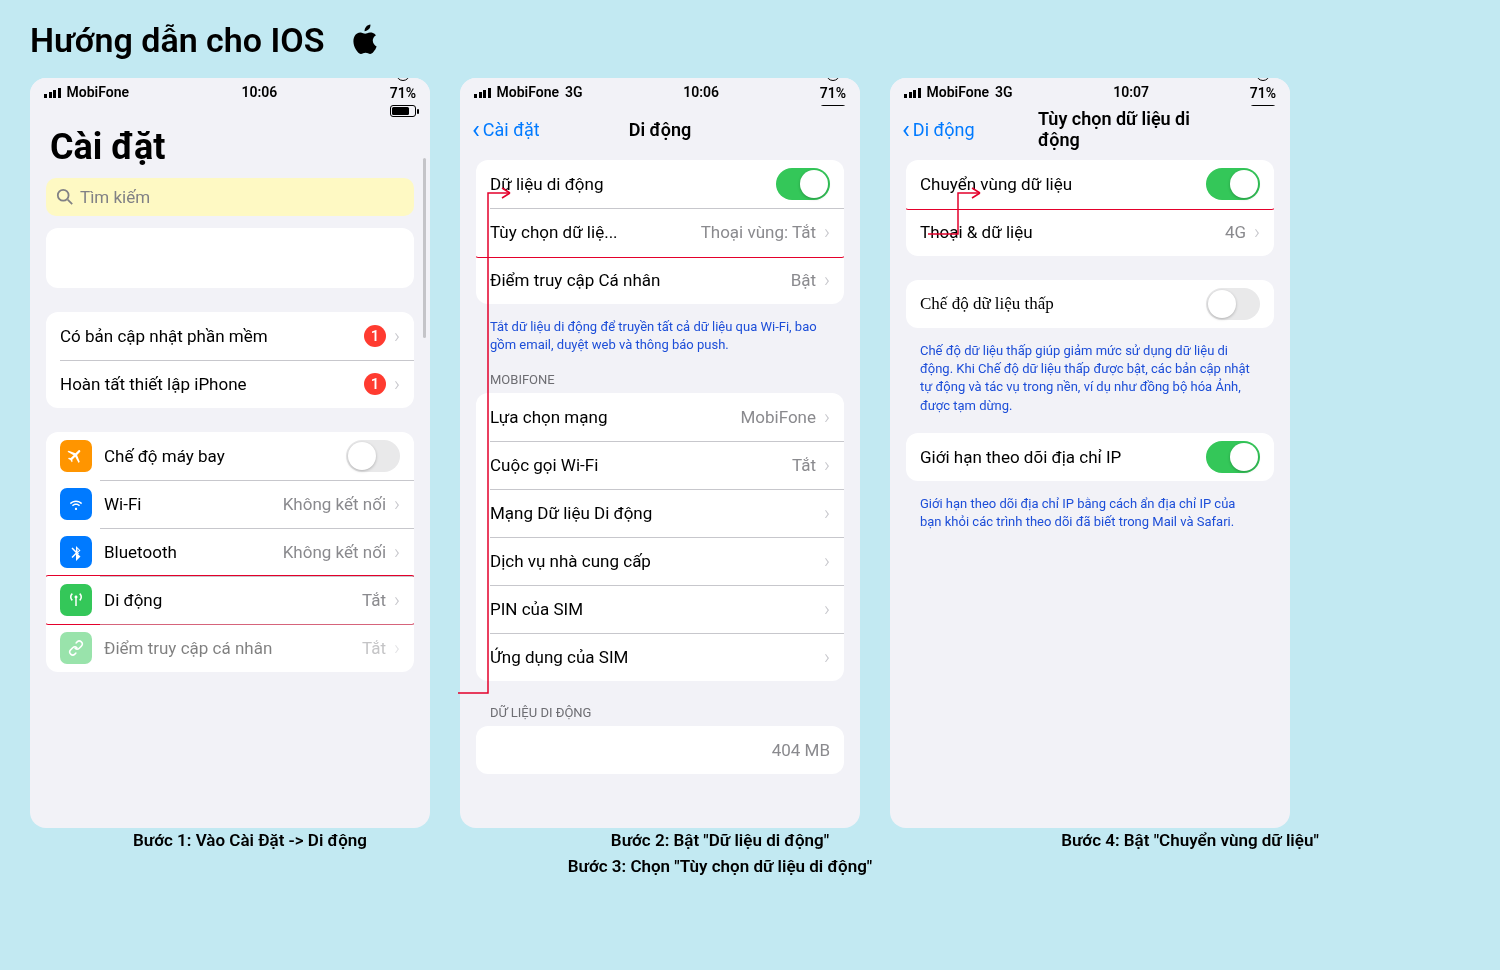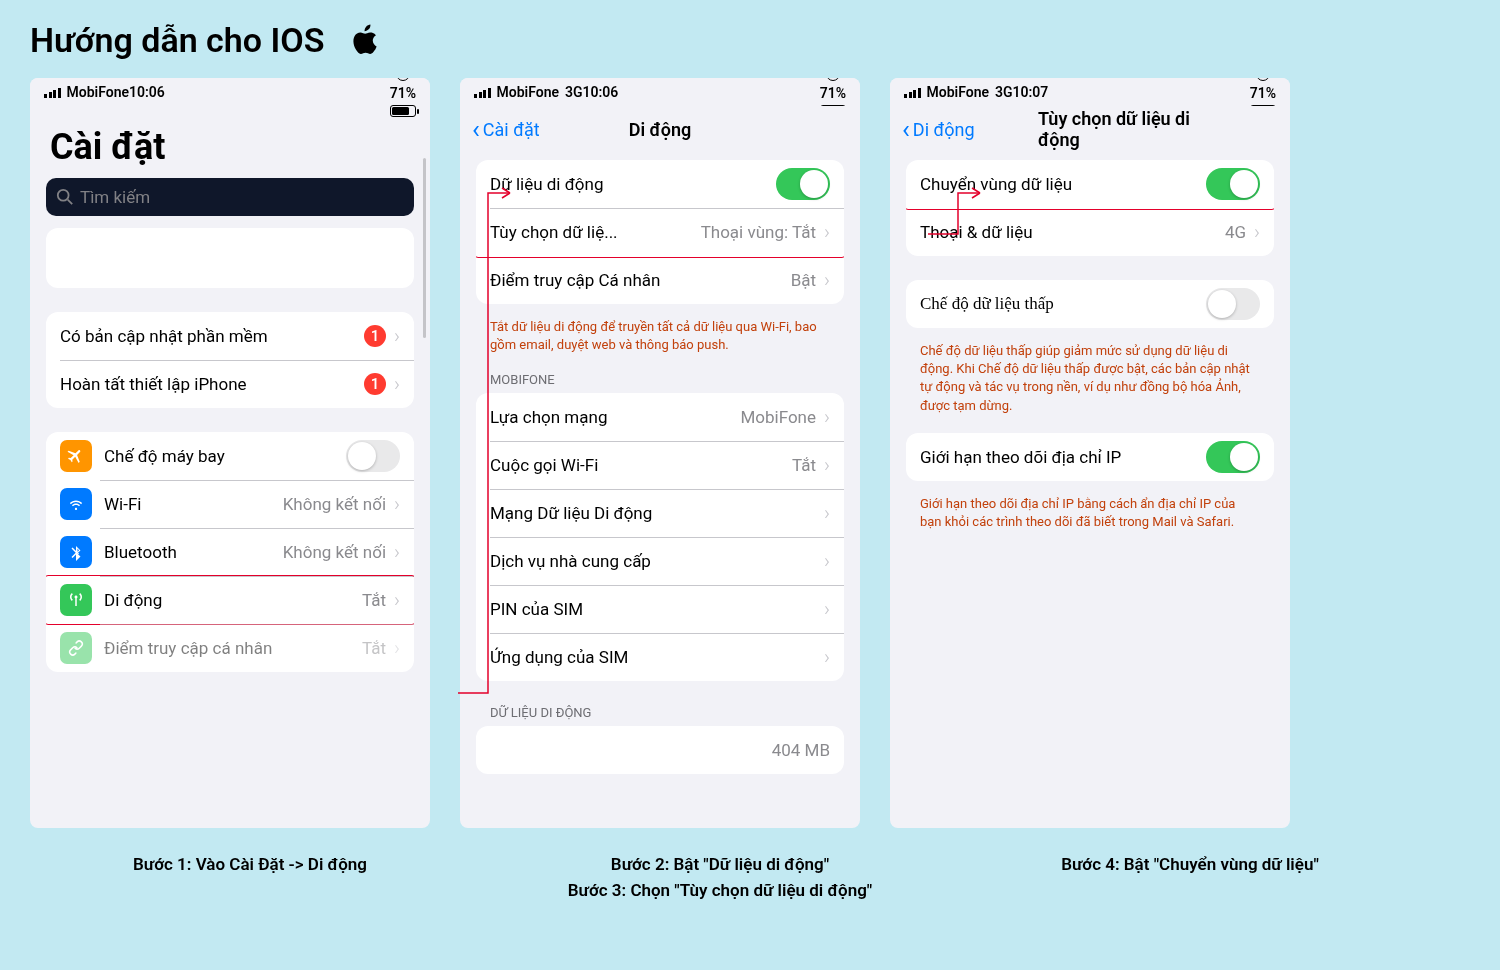--- a/index.html
+++ b/index.html
@@ -21,37 +21,37 @@
     margin-bottom: 18px;
   }
   .phones {
     display: flex;
     gap: 30px;
   }
   .phone {
     width: 400px;
     height: 750px;
     background: #f2f2f7;
-    border-radius: 8px;
+    border-radius: 16px;
     overflow: hidden;
     position: relative;
   }
   
   .status-bar {
     height: 28px;
     display: flex;
     align-items: center;
     padding: 0 14px;
     font-size: 14px;
     font-weight: 600;
     color: #000;
     background: #f2f2f7;
   }
   .status-bar .sb-left { display: flex; align-items: center; gap: 6px; }
-  .status-bar .sb-center { flex: 1; text-align: left; }
+  .status-bar .sb-center { flex: 1; text-align: center; }
   .status-bar .sb-right { display: flex; align-items: center; gap: 4px; flex-direction: column; }
   .signal-bars { display: flex; align-items: flex-end; gap: 1.5px; height: 12px; }
   .signal-bars span { width: 3px; background: #000; }
   .signal-bars span:nth-child(1){height:4px}
   .signal-bars span:nth-child(2){height:6px}
   .signal-bars span:nth-child(3){height:8px}
   .signal-bars span:nth-child(4){height:10px}
   .battery-icon { width: 26px; height: 12px; border: 1.2px solid #000; border-radius: 3px; position: relative; }
   .battery-icon::after { content:""; position:absolute; right:-4px; top:3px; width:2px; height:5px; background:#000; border-radius:1px; }
   .battery-fill { position:absolute; left:1px; top:1px; bottom:1px; width:70%; background:#000; border-radius:1.5px; }
@@ -80,21 +80,21 @@
     font-weight: 600;
   }
   
   .large-title {
     font-size: 36px;
     font-weight: 700;
     padding: 20px 20px 10px;
   }
   .search-field {
     margin: 0 16px 12px;
-    background: #0f172a;
+    background: #fef9c3;
     border-radius: 10px;
     height: 38px;
     display: flex;
     align-items: center;
     padding: 0 10px;
     color: #818185;
     font-size: 17px;
     gap: 6px;
   }
   .scroll-hint {
@@ -126,39 +126,39 @@
   .badge { background:#ff3b30; color:#fff; width:22px; height:22px; border-radius:11px; display:flex; align-items:center; justify-content:center; font-size:15px; font-weight:500; margin-left:auto; }
   .switch {
     width: 54px; height: 32px; border-radius: 16px; position: relative; margin-left:auto; flex-shrink:0;
   }
   .switch .knob { width:28px; height:28px; border-radius:14px; background:#fff; position:absolute; top:2px; box-shadow:0 1px 3px rgba(0,0,0,0.25); }
   .switch.on { background:#34c759; }
   .switch.on .knob { right:2px; }
   .switch.off { background:#e9e9ea; }
   .switch.off .knob { left:2px; }
   .group-header { font-size:13px; color:#6d6d72; padding: 0 30px 6px; text-transform: uppercase; }
-  .group-footer { font-size:13px; color:#c2410c; padding: 6px 30px 18px; line-height:1.4; }
+  .group-footer { font-size:13px; color:#1d4ed8; padding: 6px 30px 18px; line-height:1.4; }
   .highlight-box {
     border: 1.5px solid #e4002b;
     border-radius: 4px;
     position: absolute;
     pointer-events: none;
   }
   
   .arrow {
     position: absolute;
     stroke: #e4002b;
     fill: none;
     stroke-width: 1.5;
     overflow: visible;
   }
   .captions {
     display: flex;
     gap: 30px;
-    margin-top: 24px;
+    margin-top: 0;
     font-size: 17px;
     font-weight: 600;
     color:#000;
   }
   .captions > div { width: 440px; text-align: center; line-height:1.5; }
   .footer-gap { height:8px; }
 </style>
 </head>
 <body>
 

